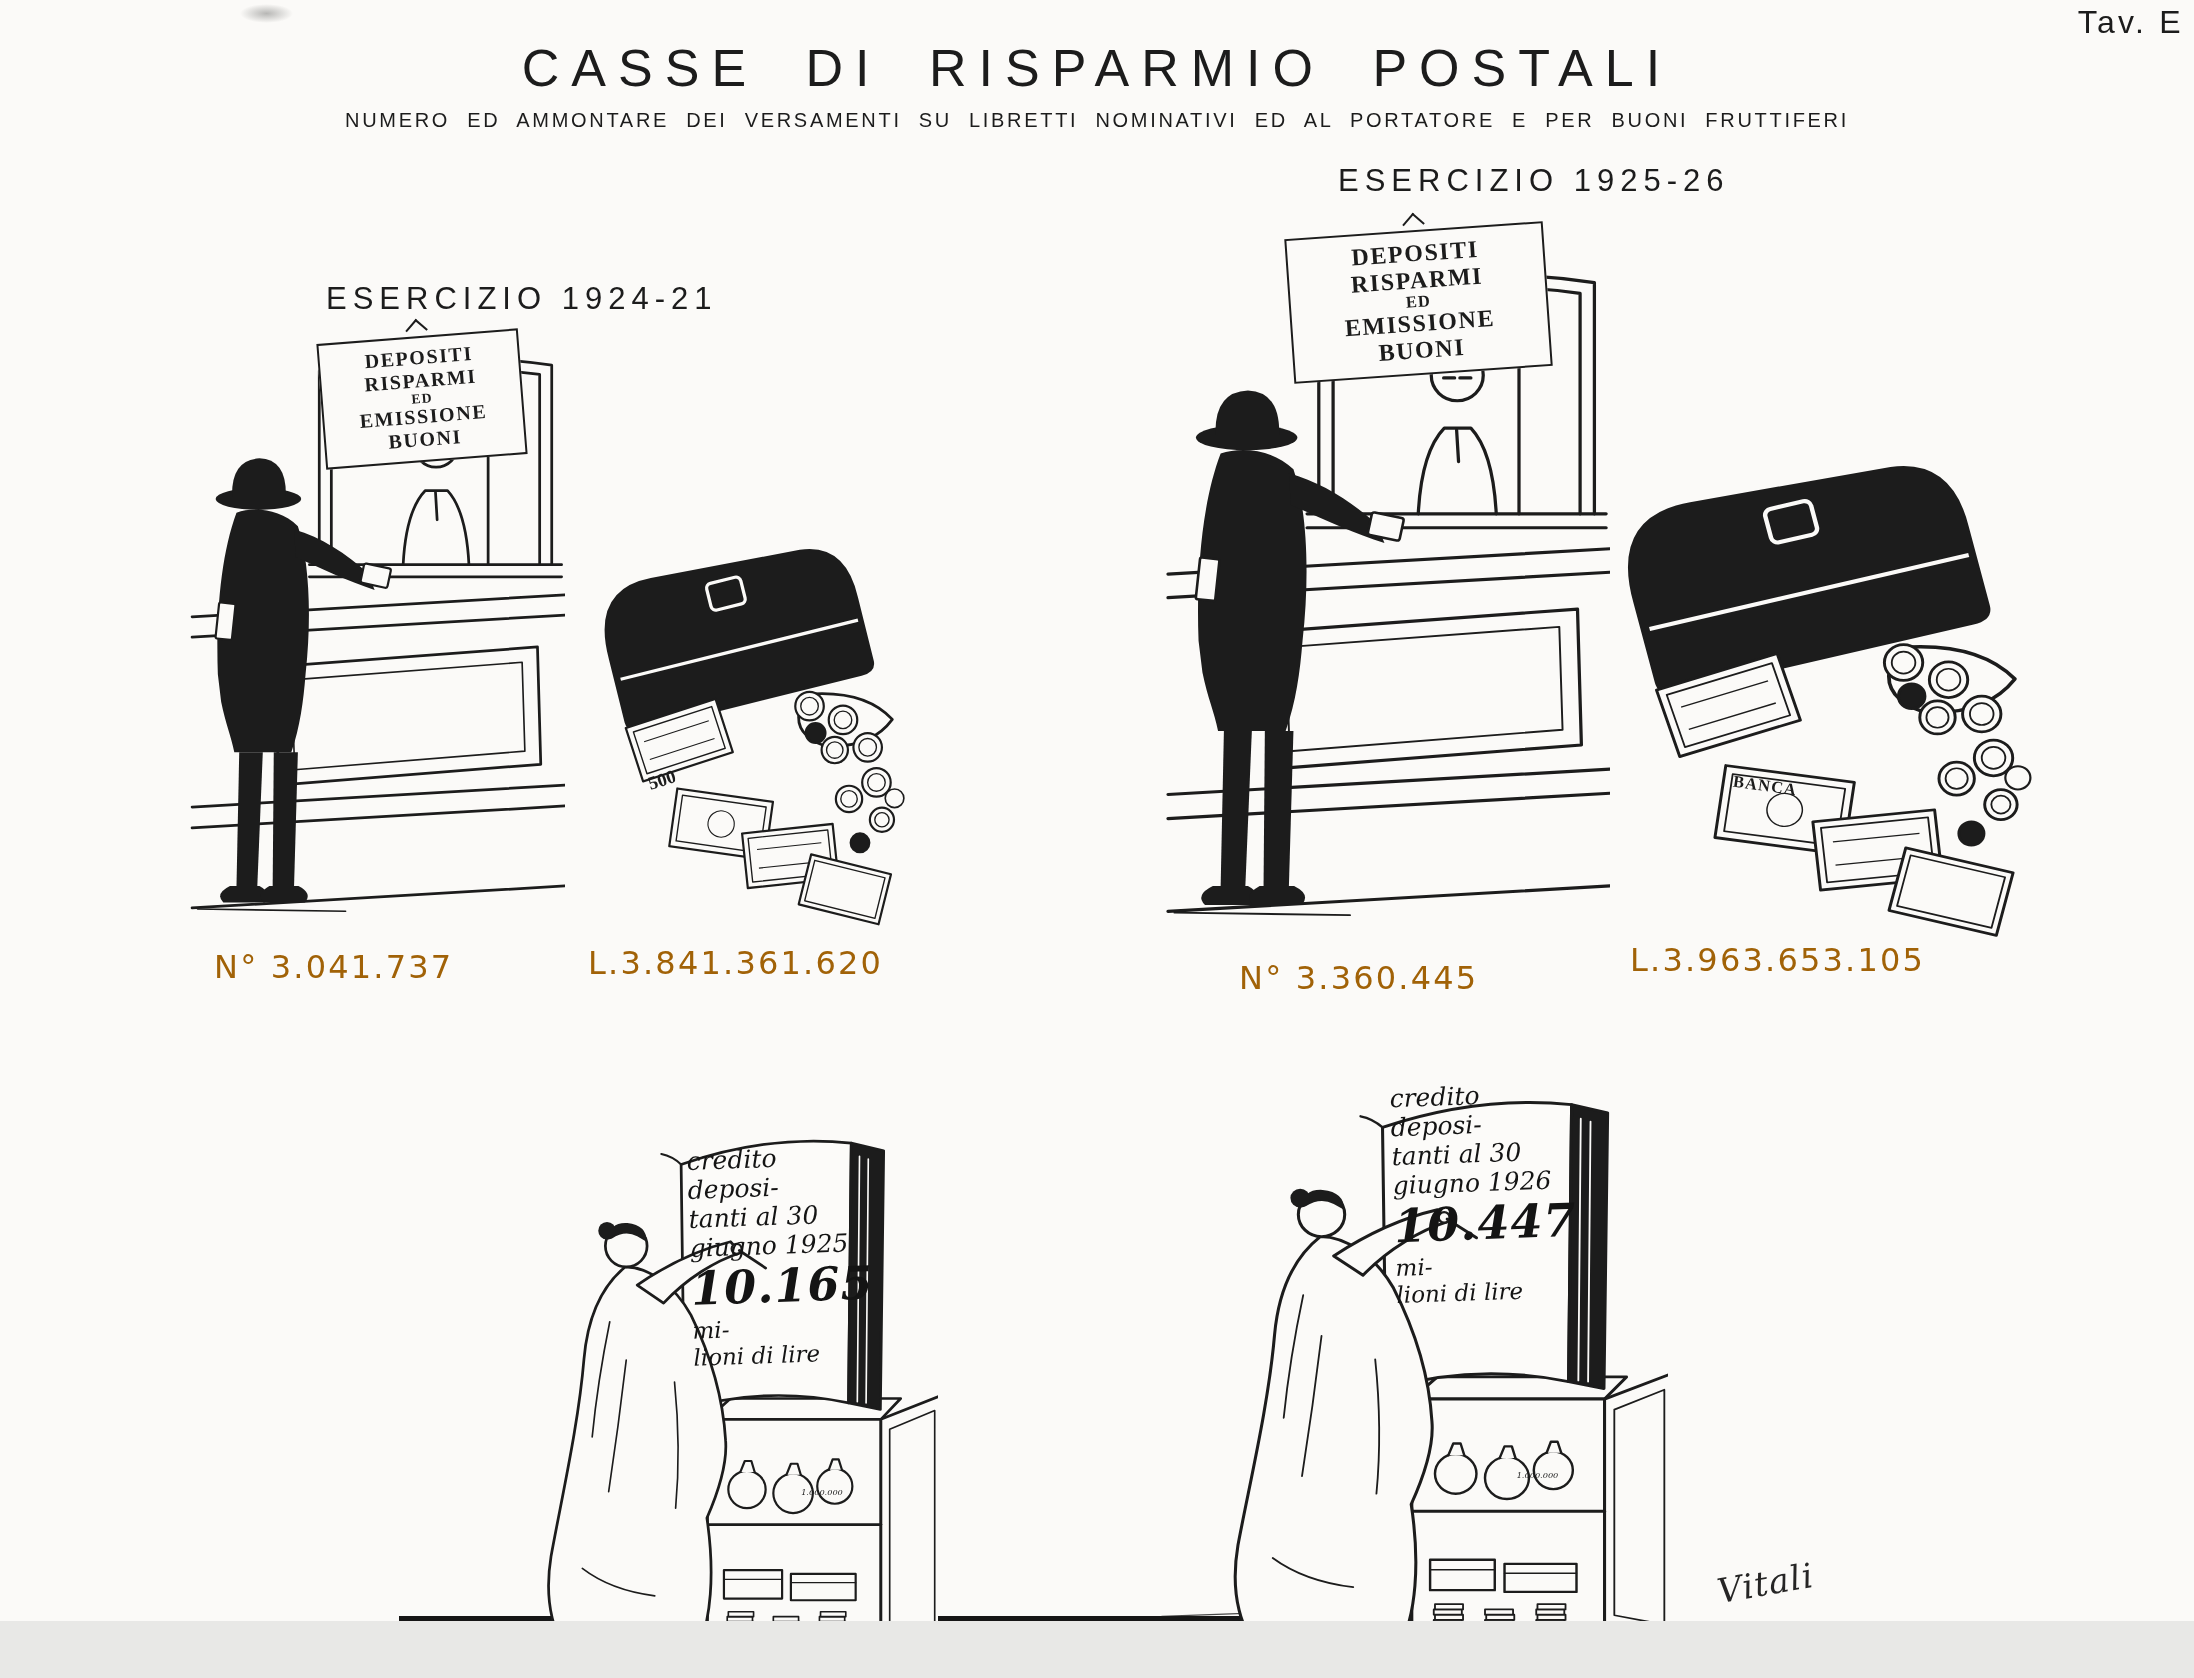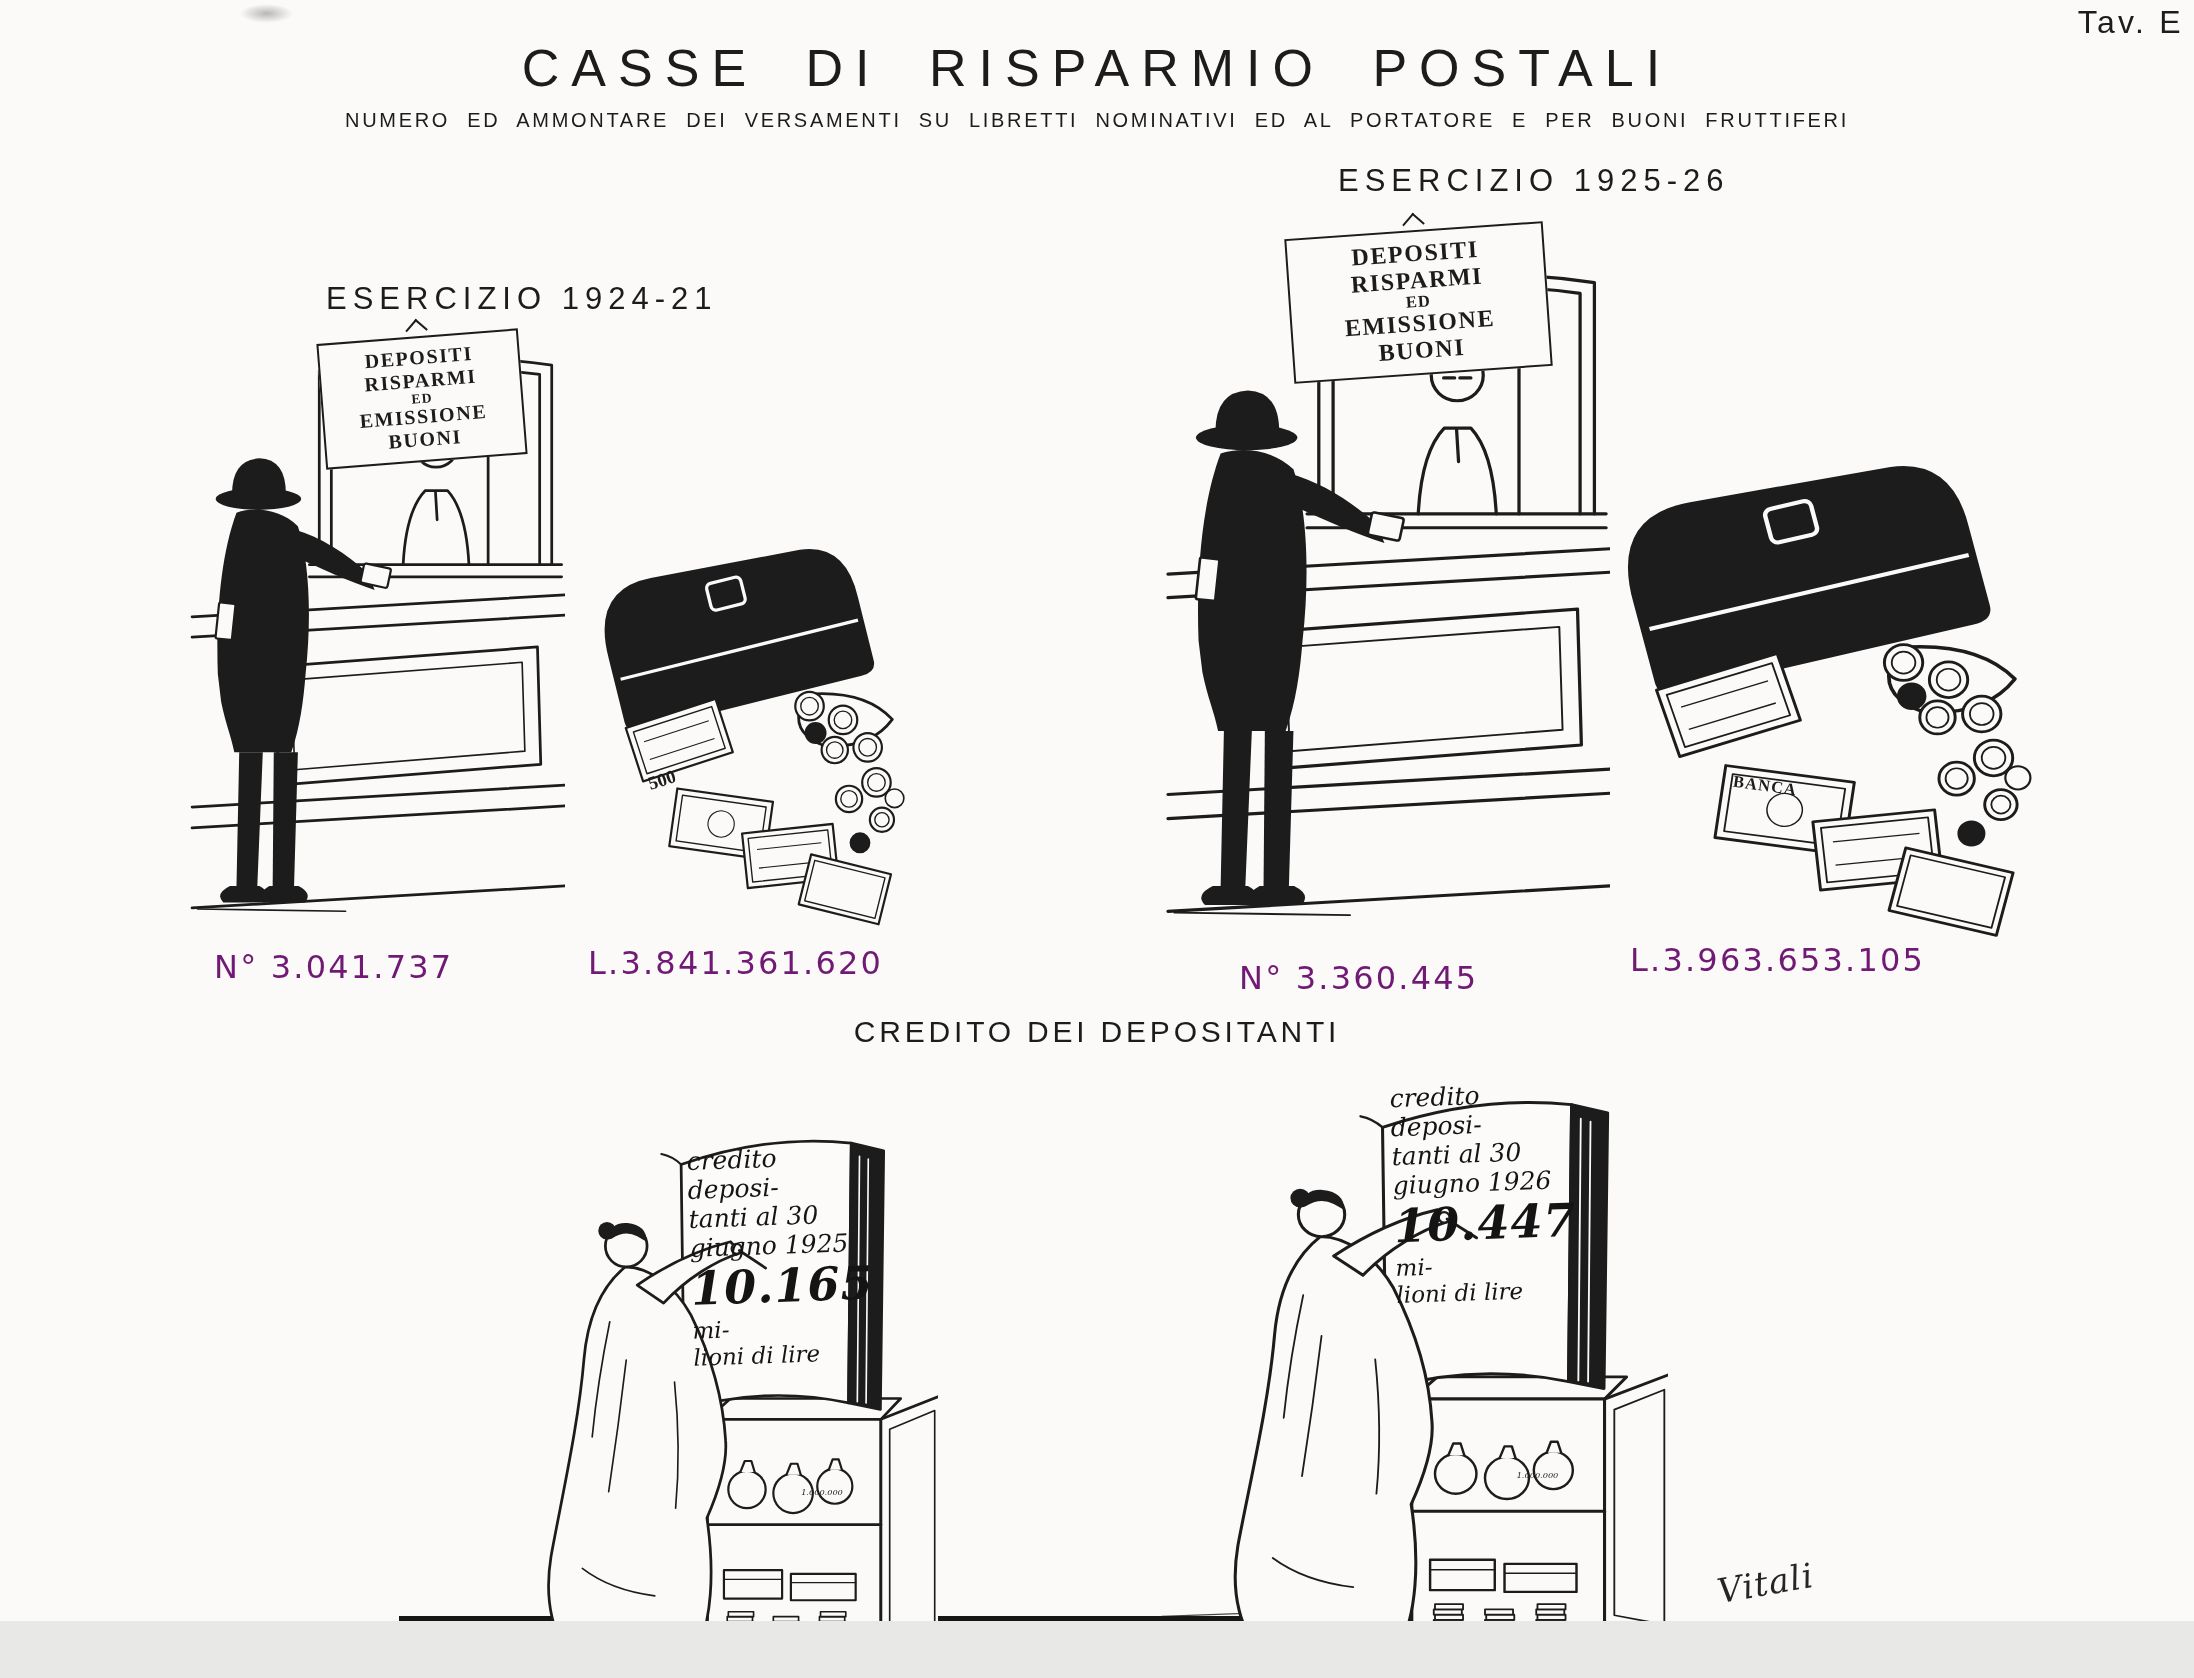--- a/index.html
+++ b/index.html
@@ -1,20 +1,20 @@
 <!DOCTYPE html>
 <html style="font-size:8.8px"><head>
 <meta charset="utf-8">
 <style>
   html,body{margin:0;padding:0;background:#e8e8e6;}
   .page{position:relative;width:2194px;height:1621px;background:#fbfaf8;overflow:hidden;
         color:#1c1c1c;font-family:"Liberation Sans",sans-serif;}
   .abs{position:absolute;}
   .caps{font-family:"Liberation Sans",sans-serif;color:#1c1c1c;white-space:nowrap;}
-  .hand{font-family:"DejaVu Sans",sans-serif;color:#701a75;white-space:nowrap;}
+  .hand{font-family:"DejaVu Sans",sans-serif;color:#a16207;white-space:nowrap;}
   .script{font-family:"DejaVu Serif",serif;font-style:italic;color:#141414;}
 
   .tav{right:10px;top:4.4px;font-size:32px;letter-spacing:3.3px;font-weight:400;}
   .title{left:0;right:0;top:24px;text-align:center;font-size:52px;font-weight:400;
          letter-spacing:12px;word-spacing:21px;margin-top:14px;}
   .subtitle{left:0;right:0;top:109px;text-align:center;font-size:20px;font-weight:400;
             letter-spacing:2.7px;word-spacing:8.8px;}
   .esercizio{font-size:31px;letter-spacing:6px;font-weight:400;}
   .bignum{font-size:32px;letter-spacing:2.2px;}
   .credito-h{left:0;right:0;top:1015px;text-align:center;font-size:30px;letter-spacing:3.8px;}
@@ -240,21 +240,20 @@
   <div class="abs" style="left:1568px;top:421px;width:472px;height:549px;">
     <svg width="472" height="549" viewBox="0 0 640 800" preserveAspectRatio="none">
       <use href="#g-wallet"></use>
     </svg>
     <div class="abs note-label" style="left:165px;top:355px;font-size:16.5px;transform:rotate(8deg);letter-spacing:1.1px;">BANCA</div>
   </div>
 
   <div class="abs hand bignum" style="left:1239px;top:959px;">N° 3.360.445</div>
   <div class="abs hand bignum" style="left:1630px;top:941px;">L.3.963.653.105</div>
 
-  <div class="abs caps credito-h">CREDITO DEI DEPOSITANTI</div>
 
   <div class="abs" style="left:444px;top:1074px;width:494px;height:592px;">
     <svg width="494" height="592" viewBox="0 0 900 1080" preserveAspectRatio="none">
       <use href="#g-allegory"></use>
     </svg>
     <div class="abs script book-text" style="left:246px;top:70px;width:165px;">
       <div>credito deposi-</div>
       <div>tanti al 30</div>
       <div>giugno 1925</div>
       <div><span class="bv">10.165</span><span class="bs"> mi-</span></div>

